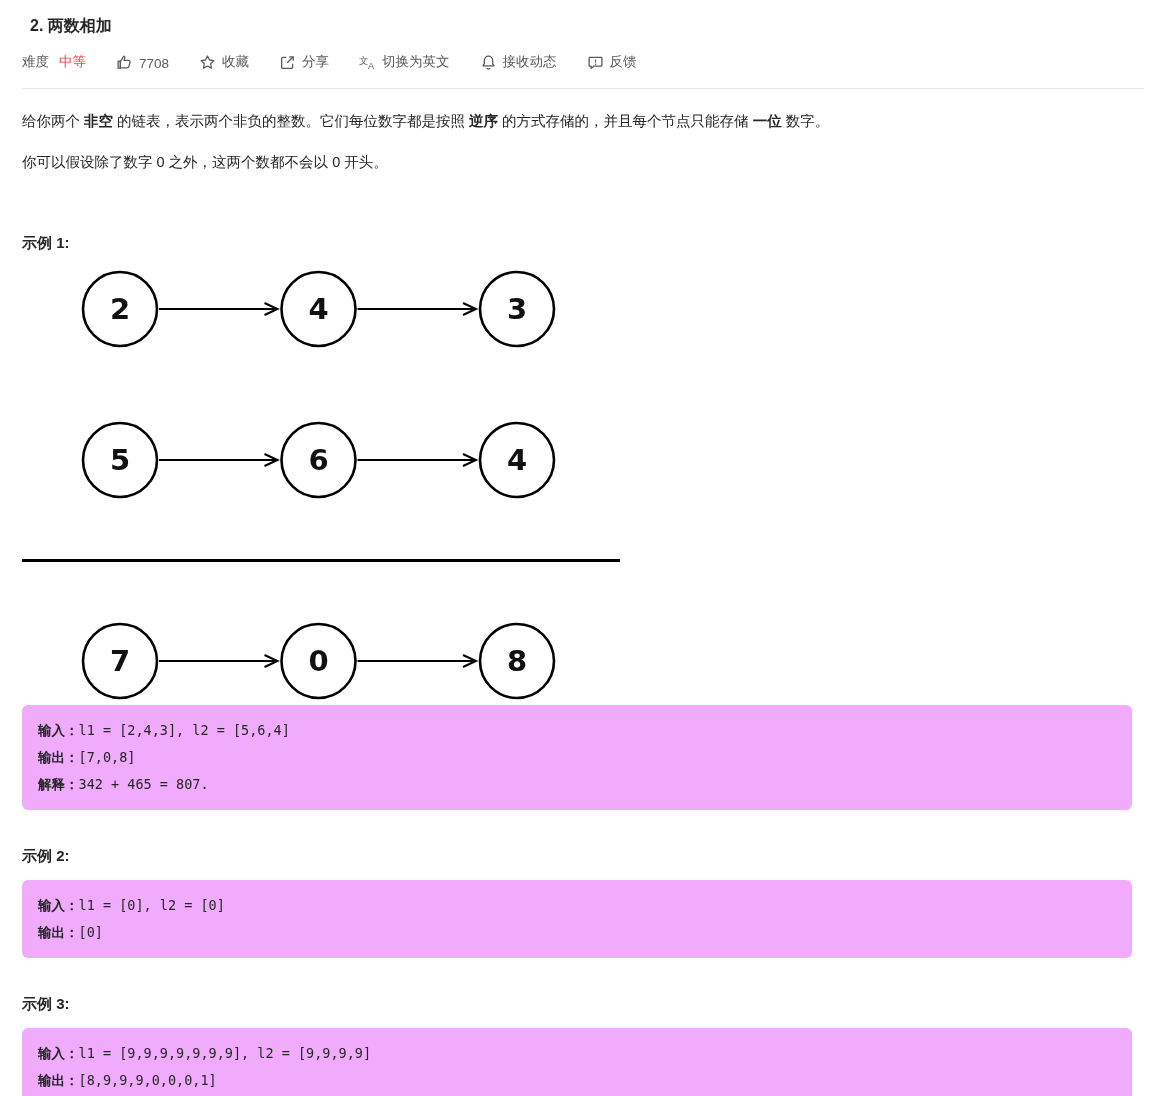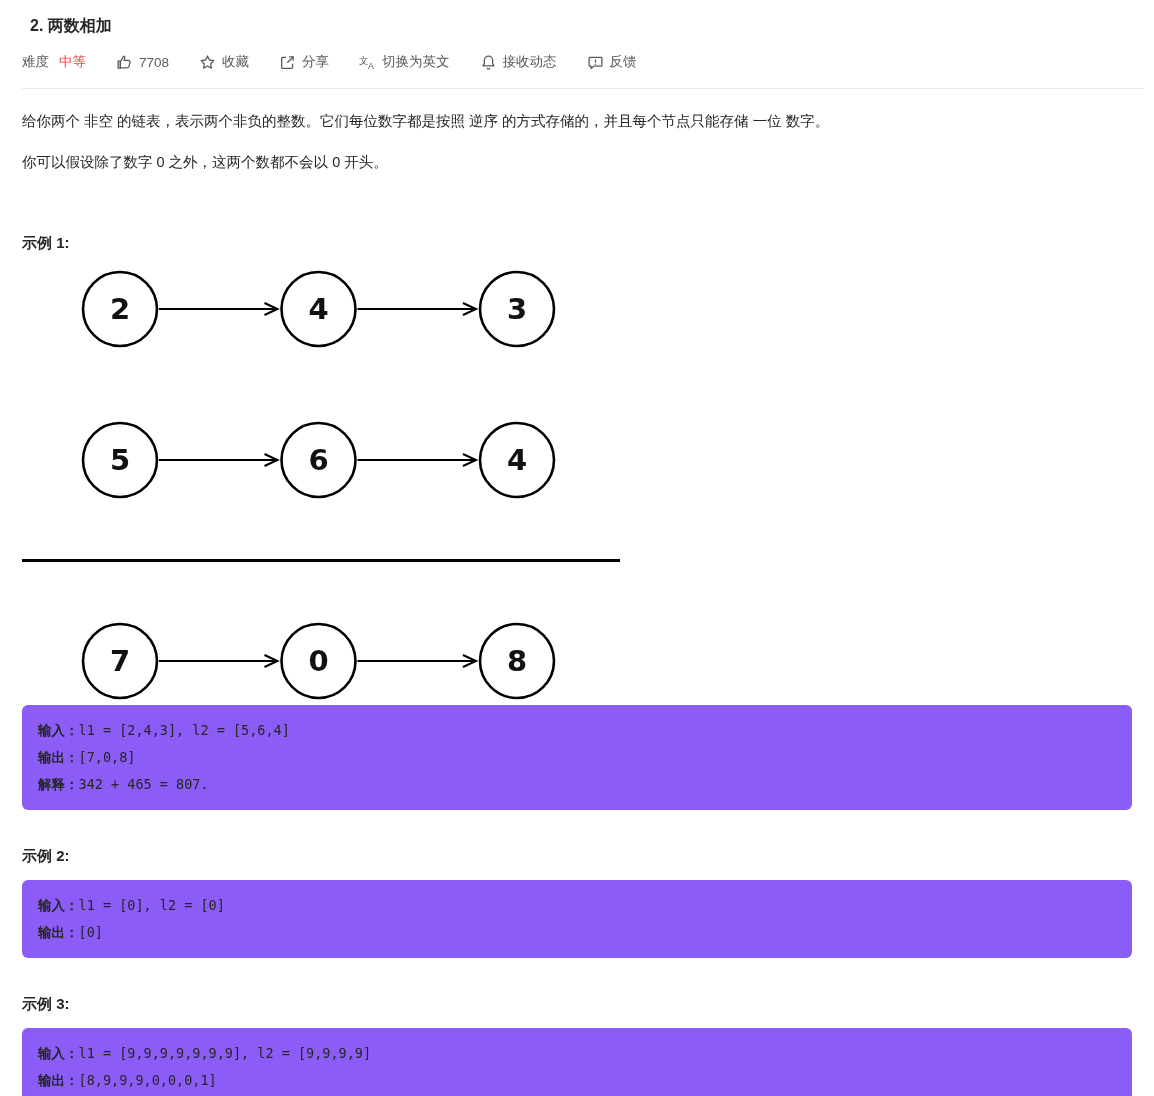--- a/index.html
+++ b/index.html
@@ -22,40 +22,40 @@
   .meta-row {
     display: flex;
     align-items: center;
     margin-top: 15px;
     font-size: 13.5px;
     color: #595959;
     height: 20px;
   }
   .meta-item {
     display: inline-flex;
-    align-items: center;
+    align-items: flex-end;
     gap: 6px;
     margin-right: 30px;
     color: #595959;
     cursor: pointer;
     white-space: nowrap;
   }
   .meta-item svg { display: block; }
   .difficulty-group { cursor: default; margin-right: 30px; display: inline-flex; gap: 10px; }
   .difficulty-medium { color: #ef4444; }
 
   .top-divider {
     border: none;
     border-top: 1px solid #e9e9ea;
     margin: 16px -12px 0 0;
   }
 
   .description { margin-top: 21px; font-size: 14.5px; line-height: 22px; }
   .description p { margin: 0 0 19px 0; }
-  .description strong { font-weight: 400; }
+  .description strong { font-weight: 700; }
 
   .example-header {
     font-size: 15px;
     font-weight: 700;
     margin: 0;
     line-height: 20px;
     color: #262626;
   }
   .example-header.first { margin-top: 60px; }
   .example-header.later { margin-top: 36px; }
@@ -64,21 +64,21 @@
   .diagram svg.list-row { display: block; margin: 0 0 47px 0; }
   .diagram svg.list-row.last { margin-bottom: 0; }
   .diagram-separator {
     width: 598px;
     height: 3px;
     background: #000;
     margin: 44px 0 47px 0;
   }
 
   .code-block {
-    background: #8b5cf6;
+    background: #f0abfc;
     border-radius: 6px;
     padding: 12px 16px;
     font-family: "DejaVu Sans Mono", "Liberation Mono", monospace;
     font-size: 13.5px;
     line-height: 26px;
     color: #262626;
     margin-top: 14px;
   }
   .code-block.after-diagram { margin-top: -6px; }
   .code-line strong {

